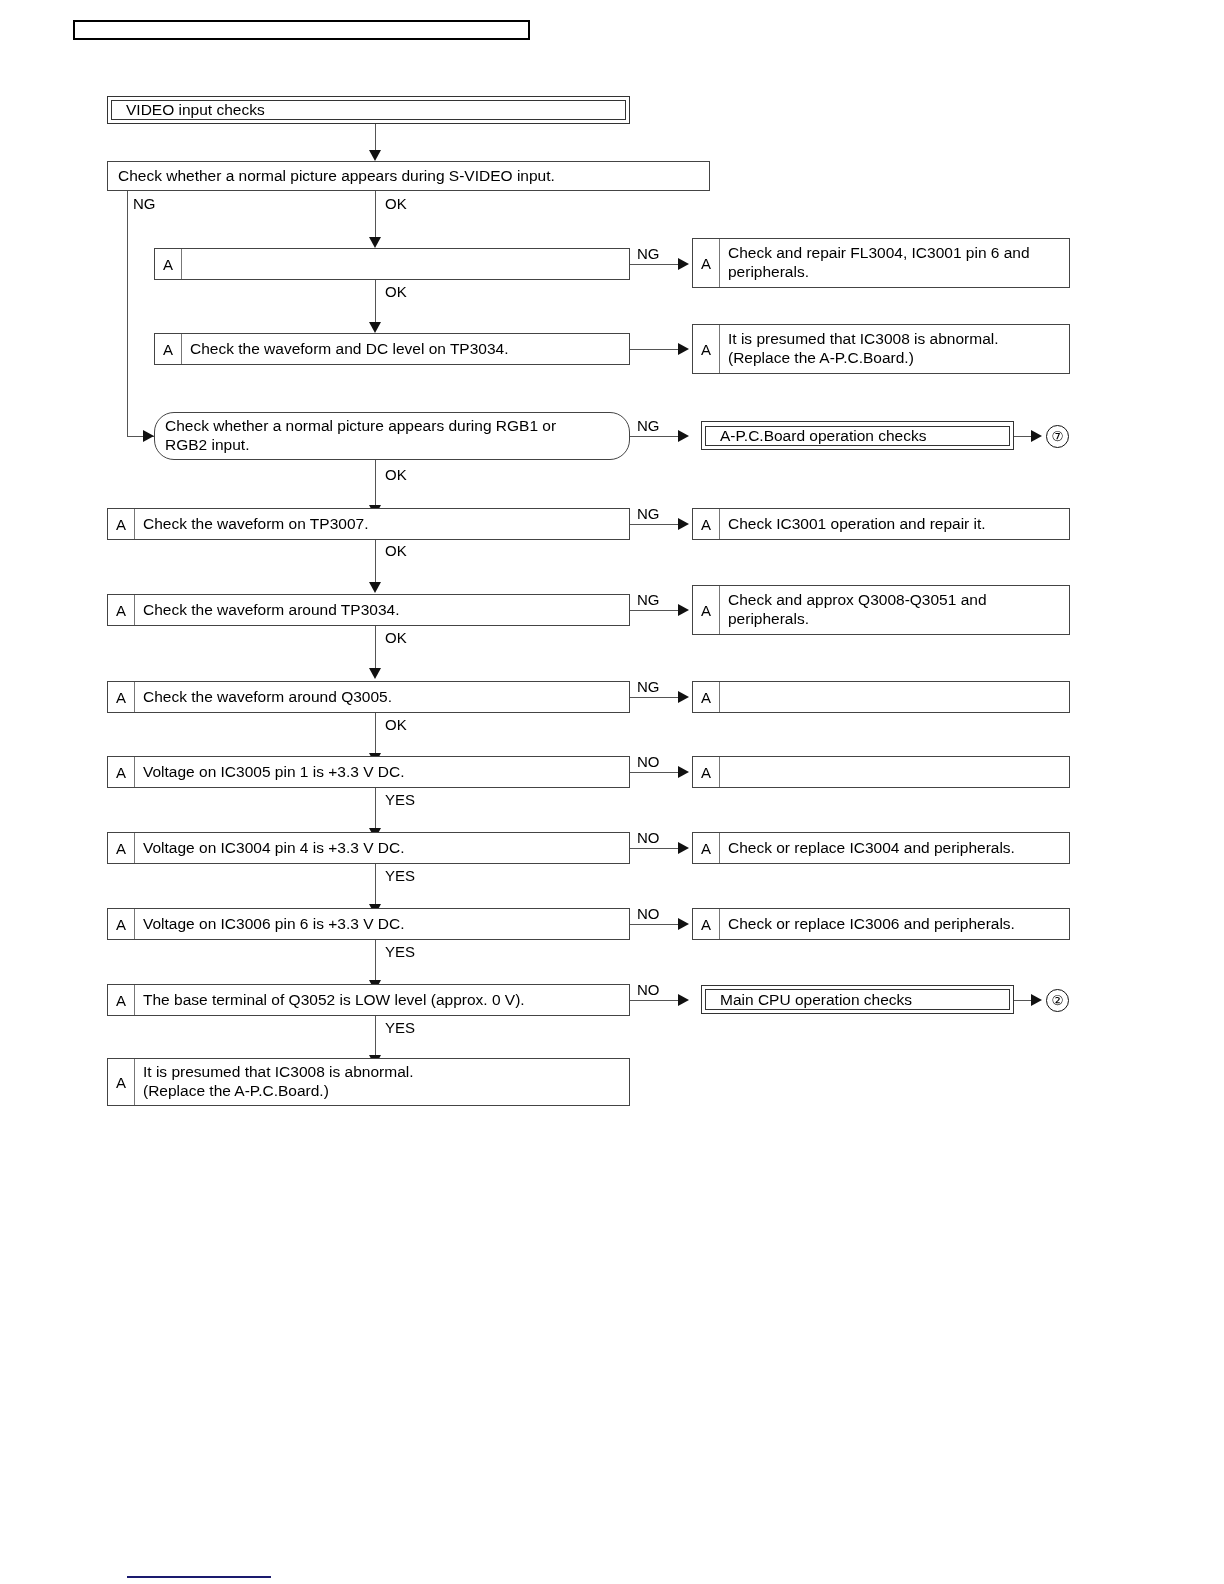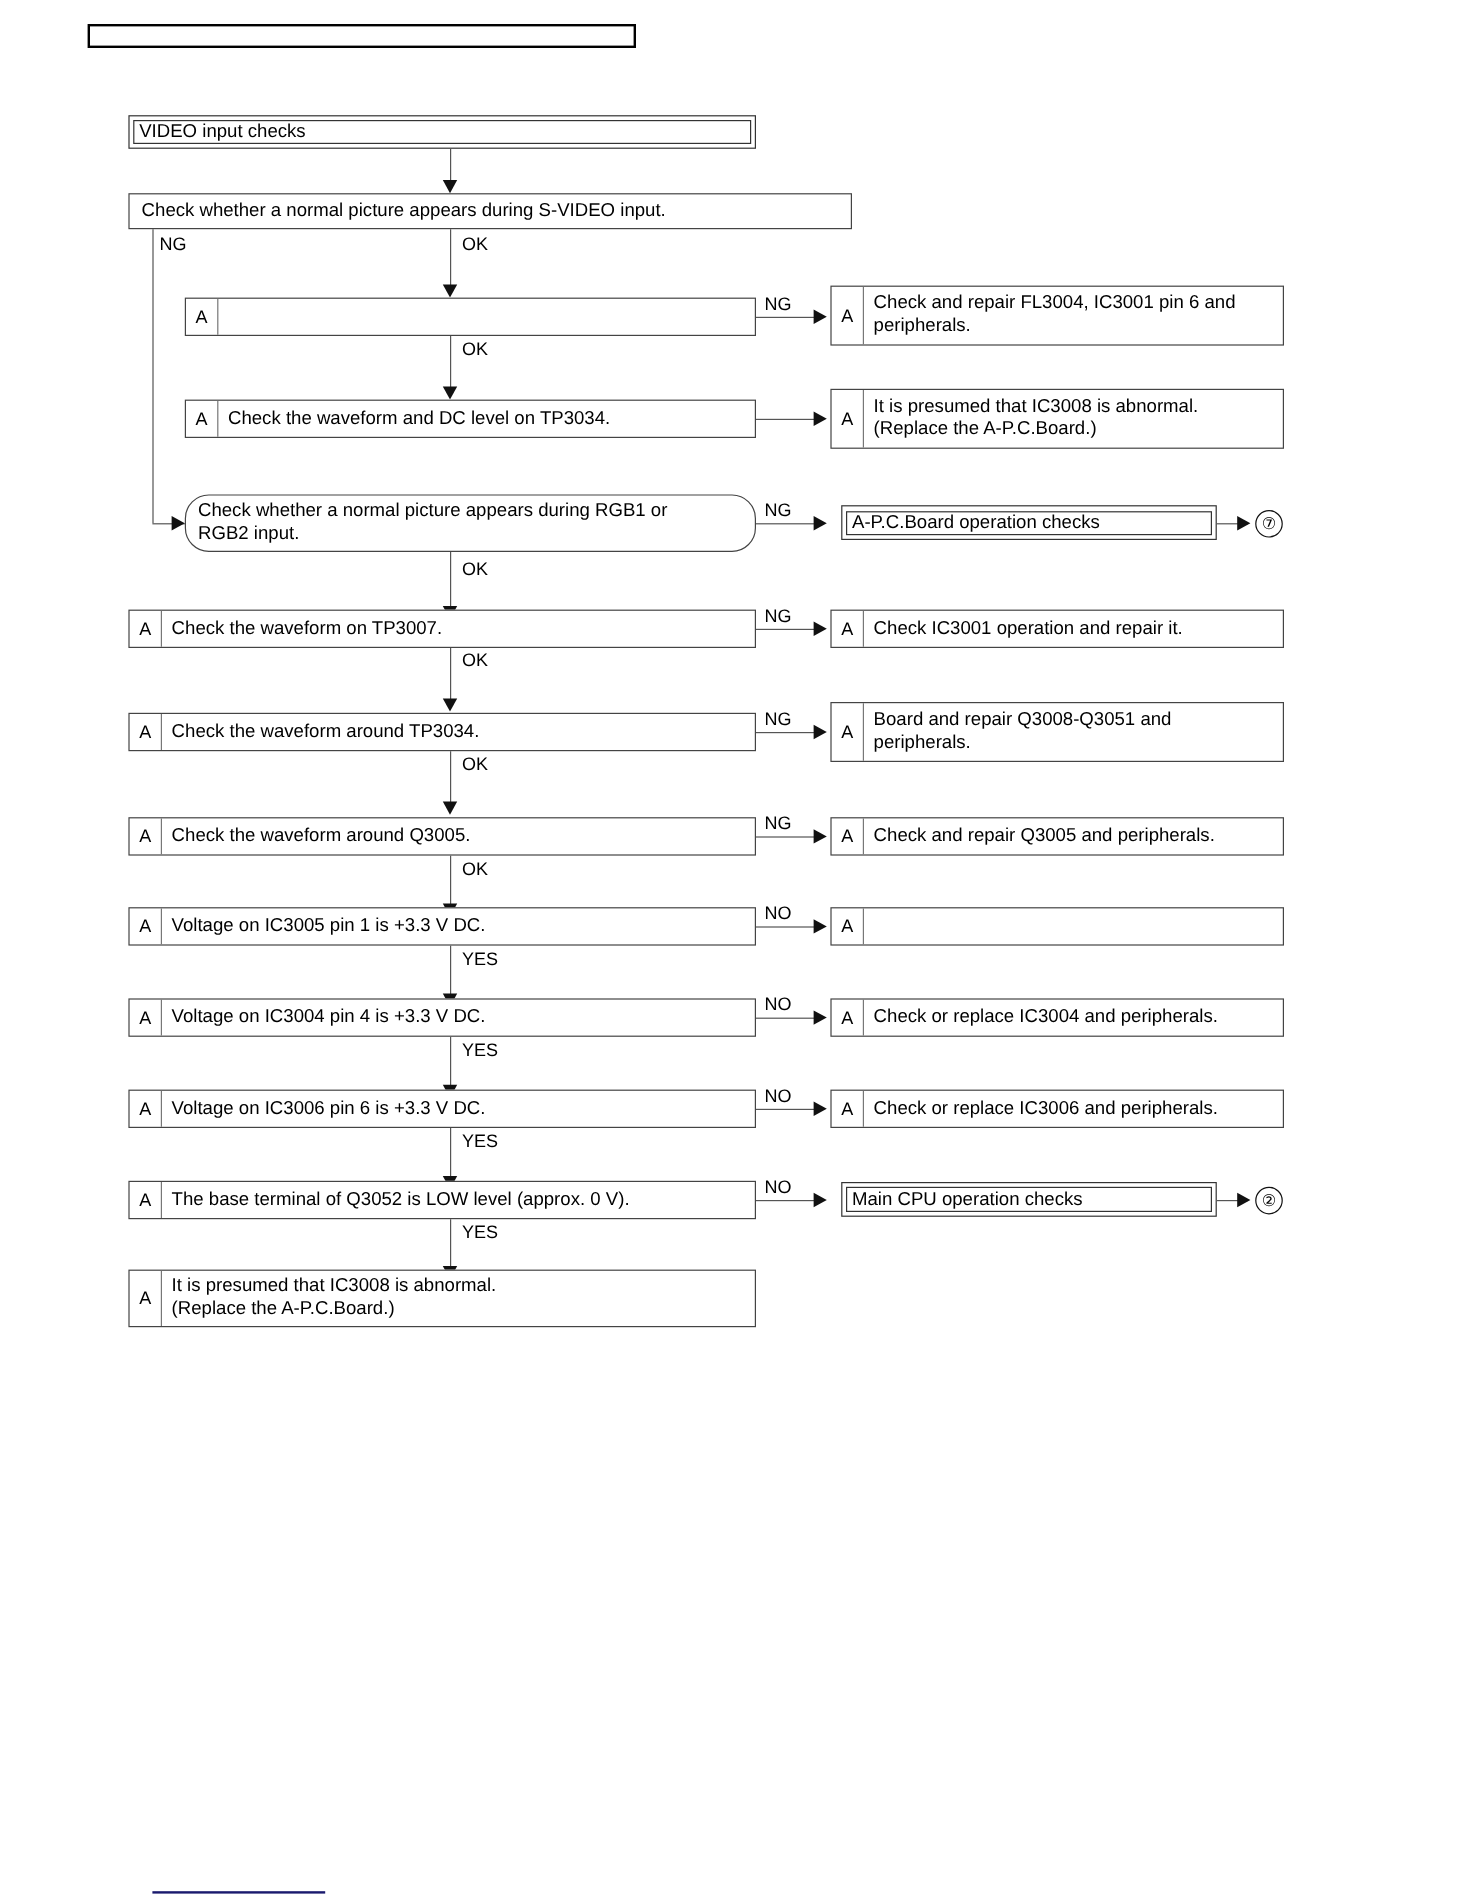--- a/index.html
+++ b/index.html
@@ -69,21 +69,21 @@
   
   .box.dbl {
     border: 1px solid #333;
     padding: 3px;
   }
   .box.dbl .inner {
     flex: 1 1 auto;
     border: 1px solid #333;
     display: flex;
     align-items: center;
-    padding: 0 4px;
+    padding: 0 14px;
     font-size: 15.5px;
   }
 
   
   .vline {
     position: absolute;
     width: 0;
     border-left: 1.5px solid #555;
   }
   .hline {
@@ -281,27 +281,26 @@
 <div class="arrow-right" style="left:1031px; top:430px;"></div>
 <div class="circle-ref" style="left:1046px; top:425px;">⑦</div>
 
 <div class="box" style="left:692px; top:508px; width:378px; height:32px;">
   <span class="acell">A</span>
   <span class="btext">Check IC3001 operation and repair it.</span>
 </div>
 
 <div class="box" style="left:692px; top:585px; width:378px; height:50px;">
   <span class="acell">A</span>
-  <span class="btext">Board and repair Q3008-Q3051 and
+  <span class="btext">Check and approx Q3008-Q3051 and
 peripherals.</span>
 </div>
 
 <div class="box" style="left:692px; top:681px; width:378px; height:32px;">
   <span class="acell">A</span>
-  <span class="btext">Check and repair Q3005 and peripherals.</span>
 </div>
 
 <div class="box" style="left:692px; top:756px; width:378px; height:32px;">
   <span class="acell">A</span>
 </div>
 
 <div class="box" style="left:692px; top:832px; width:378px; height:32px;">
   <span class="acell">A</span>
   <span class="btext">Check or replace IC3004 and peripherals.</span>
 </div>

